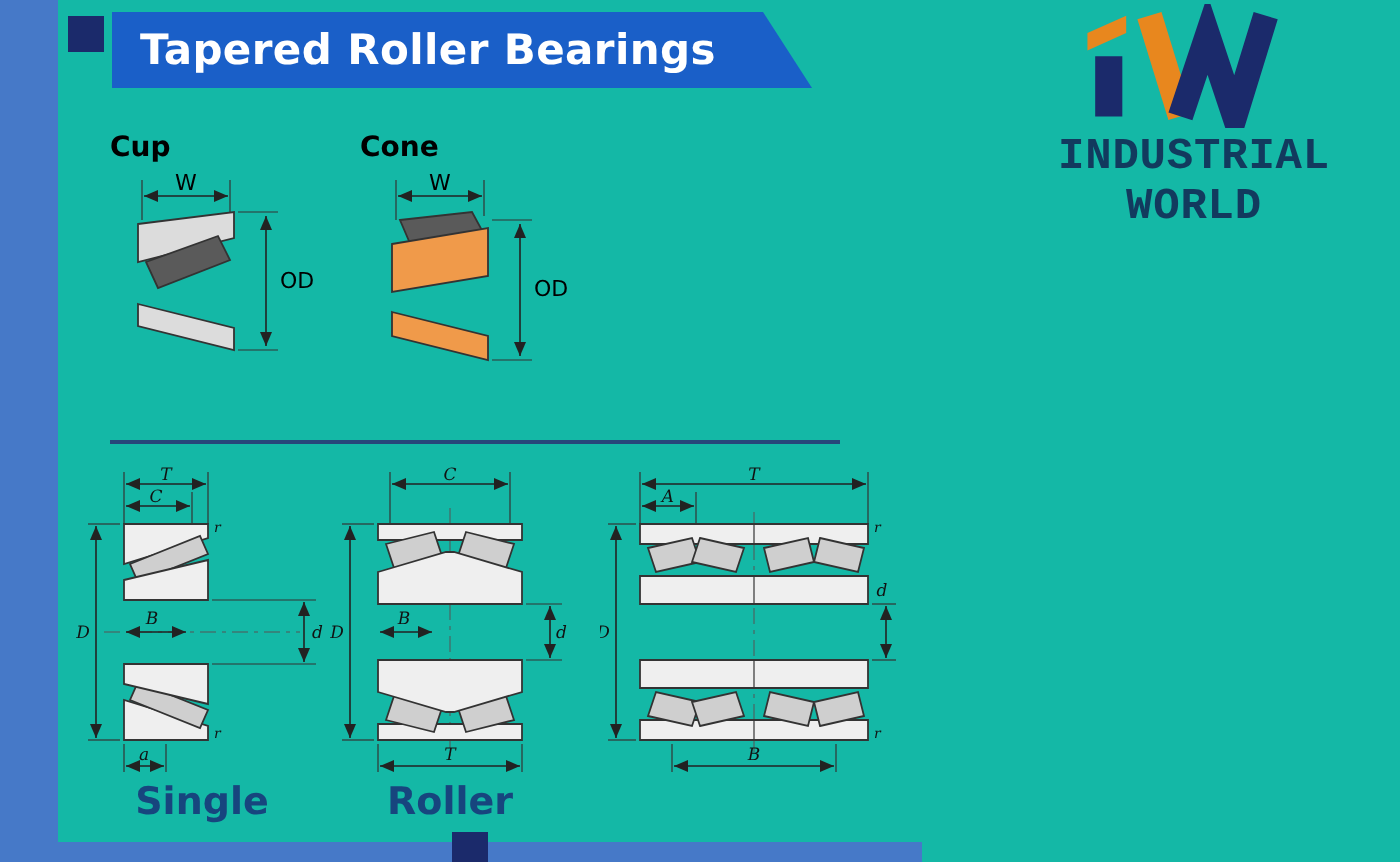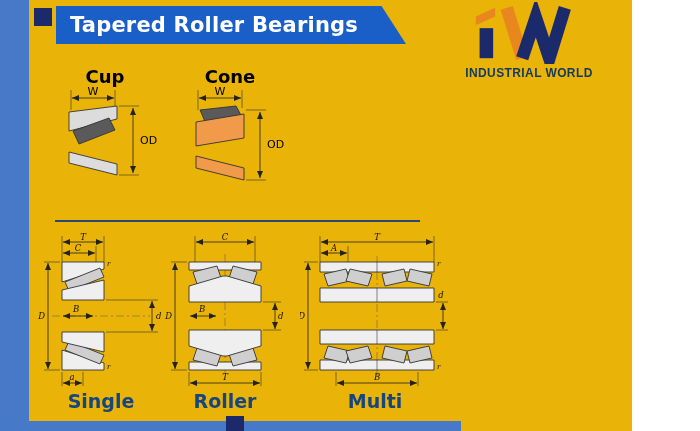--- a/index.html
+++ b/index.html
@@ -1,34 +1,34 @@
 <!DOCTYPE html>
 <html><head>
 <meta charset="utf-8">
 <style>
   * { margin:0; padding:0; box-sizing:border-box; }
   body { background:#fff; }
   .frame {
-    position:relative; width:632px; height:431px; background:#eab308;
+    position:relative; width:700px; height:431px; background:#14b8a6;
     overflow:hidden; font-family:"DejaVu Sans", sans-serif;
   }
   .left-strip { position:absolute; left:0; top:0; width:29px; height:431px; background:#4679c8; }
   .bottom-strip { position:absolute; left:29px; top:421px; width:432px; height:10px; background:#4679c8; }
   .bottom-square { position:absolute; left:226px; top:416px; width:18px; height:15px; background:#1b2a6b; }
   .hdr-square { position:absolute; left:34px; top:8px; width:18px; height:18px; background:#1b2a6b; }
   .banner {
     position:absolute; left:56px; top:6px; width:350px; height:38px; background:#1a5fc8;
     clip-path: polygon(0 0, 93% 0, 100% 100%, 0 100%);
     display:flex; align-items:center;
   }
   .banner h1 { color:#ffffff; font-size:21px; font-weight:bold; padding-left:14px; letter-spacing:0.2px; }
   .logo { position:absolute; right:2px; top:2px; width:202px; text-align:center; }
   .logo svg { display:block; margin:0 auto; }
-  .logo-text { font-family:Liberation Sans, sans-serif; font-size:12px; font-weight:bold; color:#123a5e; letter-spacing:0.4px; margin-top:2px; }
-  .fig-label { position:absolute; font-size:18px; font-weight:600; color:#000; text-align:center; }
+  .logo-text { font-family:Liberation Mono, monospace; font-size:22px; font-weight:bold; color:#123a5e; letter-spacing:0.4px; margin-top:2px; }
+  .fig-label { position:absolute; font-size:14px; font-weight:600; color:#000; text-align:left; }
   .separator { position:absolute; left:55px; top:220px; width:365px; height:2px; background:#27477a; }
   .type-label { position:absolute; top:390px; font-size:19px; font-weight:600; color:#17457e; text-align:center; }
   svg.diagram { position:absolute; }
   .thin { stroke:#333; stroke-width:0.6; }
   .dim  { stroke:#222; stroke-width:0.8; fill:none; }
   .cl   { stroke:#555; stroke-width:0.5; stroke-dasharray:8 3 2 3; }
   .part { stroke:#333; stroke-width:0.9; }
   text.dimtext { font-family:"DejaVu Serif", serif; font-style:italic; font-size:8.5px; fill:#111; }
   text.rsmall  { font-family:"DejaVu Serif", serif; font-style:italic; font-size:7px; fill:#111; }
   text.wod { font-family:"DejaVu Sans", sans-serif; font-size:11px; fill:#000; }
@@ -238,15 +238,14 @@
       <line class="dim" x1="143" y1="71" x2="143" y2="97" marker-start="url(#arM)" marker-end="url(#arM)"></line>
       <text class="dimtext" x="141" y="66" text-anchor="middle">d</text>
       <text class="rsmall" x="137" y="34">r</text>
       <text class="rsmall" x="137" y="137">r</text>
       <line class="thin" x1="36" y1="140" x2="36" y2="154"></line>
       <line class="thin" x1="118" y1="140" x2="118" y2="154"></line>
       <line class="dim" x1="37" y1="151" x2="117" y2="151" marker-start="url(#arM)" marker-end="url(#arM)"></line>
       <text class="dimtext" x="77" y="148" text-anchor="middle">B</text>
     </g>
   </svg>
-  <div class="type-label" style="left:300px; width:150px;">Multi</div>
 
 </div>
 
 </body></html>

